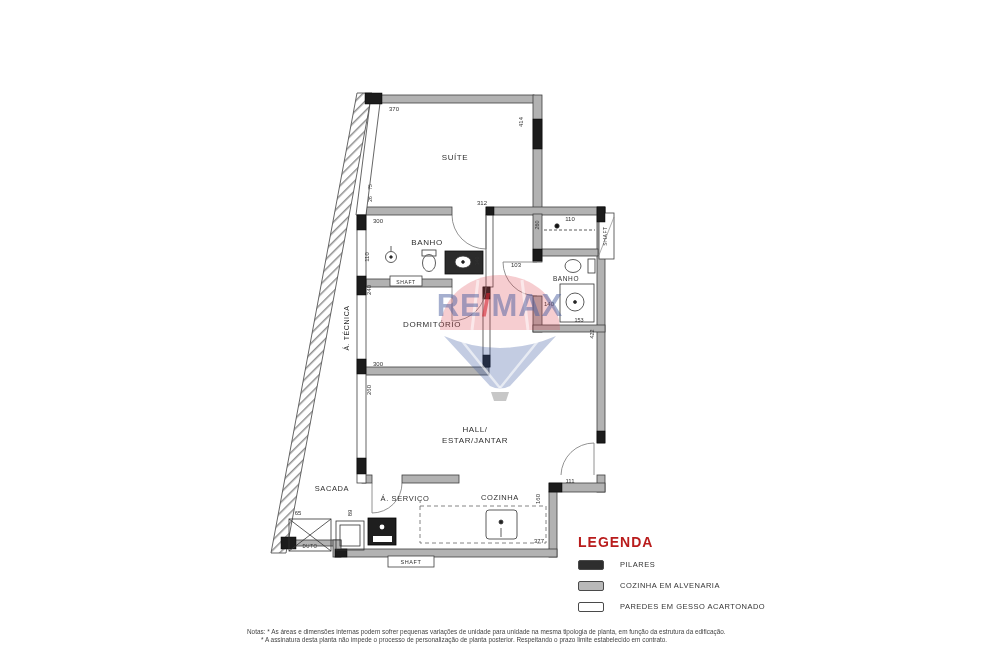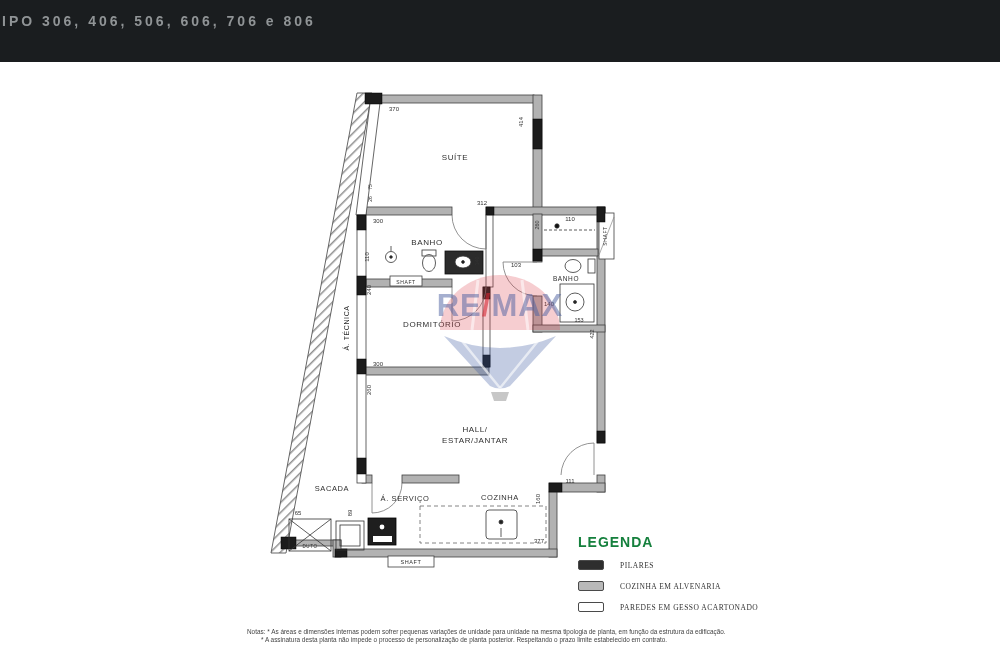--- a/index.html
+++ b/index.html
@@ -3,36 +3,33 @@
 <meta charset="utf-8">
 <style>
   html,body{margin:0;padding:0;background:#fff;}
   .stage{position:relative;width:1000px;height:667px;background:#ffffff;overflow:hidden;
          font-family:"Liberation Sans",sans-serif;}
   .header{position:absolute;top:0;left:0;width:1000px;height:62px;background:#1a1d1f;}
   .header .title{position:absolute;left:2px;top:13px;color:#909496;font-size:14px;
                  font-weight:bold;letter-spacing:3px;white-space:nowrap;}
   svg{position:absolute;top:0;left:0;}
   .legend{position:absolute;left:578px;top:534px;}
-  .legend .legend-title{font-size:14px;font-weight:600;color:#15803d;letter-spacing:1px;margin-bottom:10px;}
-  .legend .legend-row{display:flex;align-items:center;margin-bottom:11px;font-family:Liberation Serif, serif;}
+  .legend .legend-title{font-size:14px;font-weight:600;color:#b91c1c;letter-spacing:1px;margin-bottom:10px;}
+  .legend .legend-row{display:flex;align-items:flex-start;margin-bottom:11px;}
   .legend .swatch{width:24px;height:8px;border:1px solid #4a4a4a;border-radius:2px;margin-right:16px;}
   .legend .legend-label{font-size:7.5px;color:#333;letter-spacing:.5px;white-space:nowrap;}
   .notes{position:absolute;left:247px;top:628px;width:560px;color:#444;}
   .note-line{font-size:6.4px;line-height:7.6px;white-space:nowrap;}
   .note-line.l2{margin-left:14px;}
 </style>
 </head>
 <body>
 
 <div class="stage">
 
-  <div class="header">
-    <div class="title">IPO 306, 406, 506, 606, 706 e 806</div>
-  </div>
 
   <svg width="1000" height="667" viewBox="0 0 1000 667">
     <defs>
       <pattern id="hatch" width="7" height="7" patternUnits="userSpaceOnUse" patternTransform="rotate(45)">
         <rect width="7" height="7" fill="#ffffff"></rect>
         <line x1="0" y1="0" x2="0" y2="7" stroke="#8f8f8f" stroke-width="3"></line>
       </pattern>
     </defs>
 
     <g>

